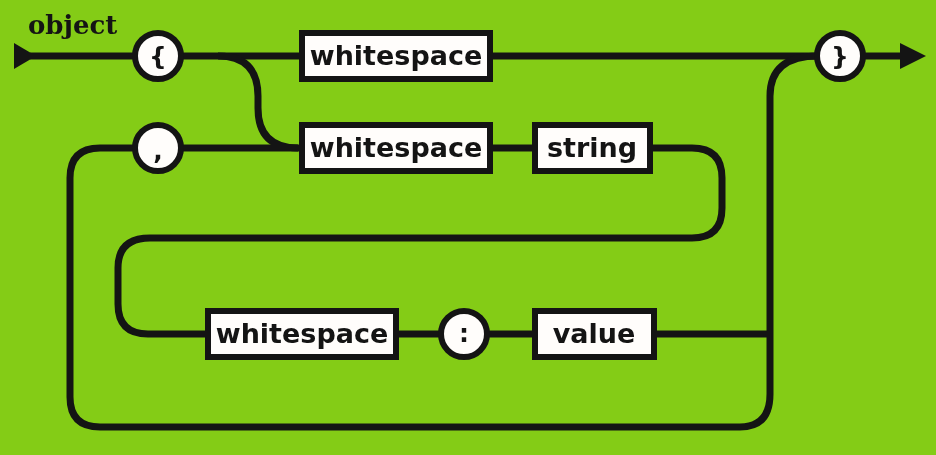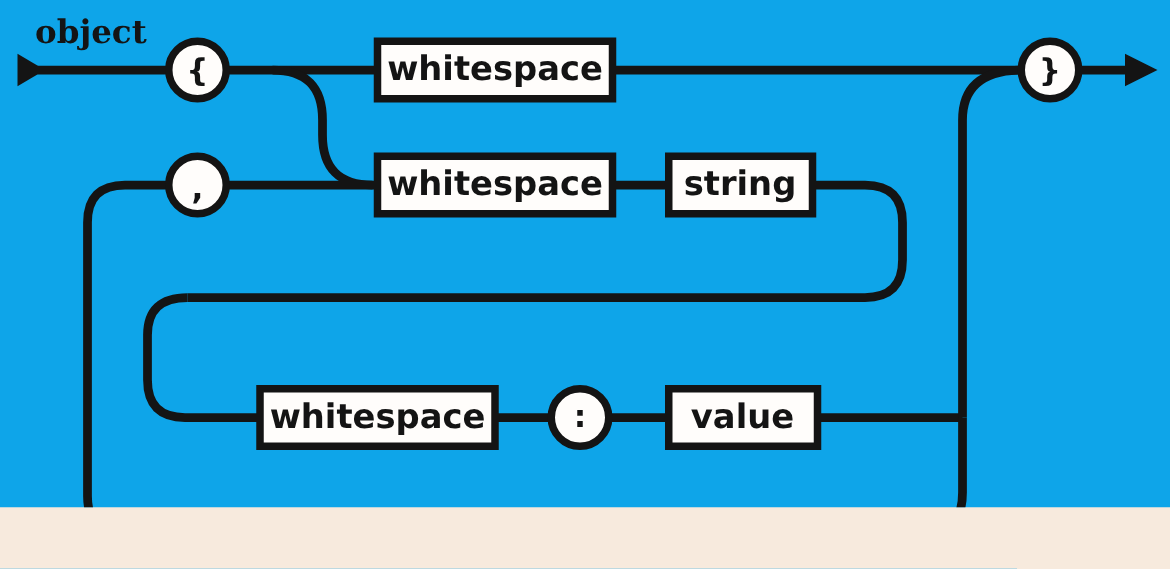--- a/index.html
+++ b/index.html
@@ -3,22 +3,22 @@
 <meta charset="utf-8">
 <style>
   html, body {
     margin: 0;
     padding: 0;
     background: #f7eadd;
   }
   #diagram-root {
     position: relative;
     width: 936px;
-    height: 406px;
-    background: #0ea5e9;
+    height: 455px;
+    background: #84cc16;
     font-family: "DejaVu Sans", sans-serif;
     overflow: hidden;
   }
   #railroad-svg {
     position: absolute;
     top: 0;
     left: 0;
     width: 936px;
     height: 455px;
   }

